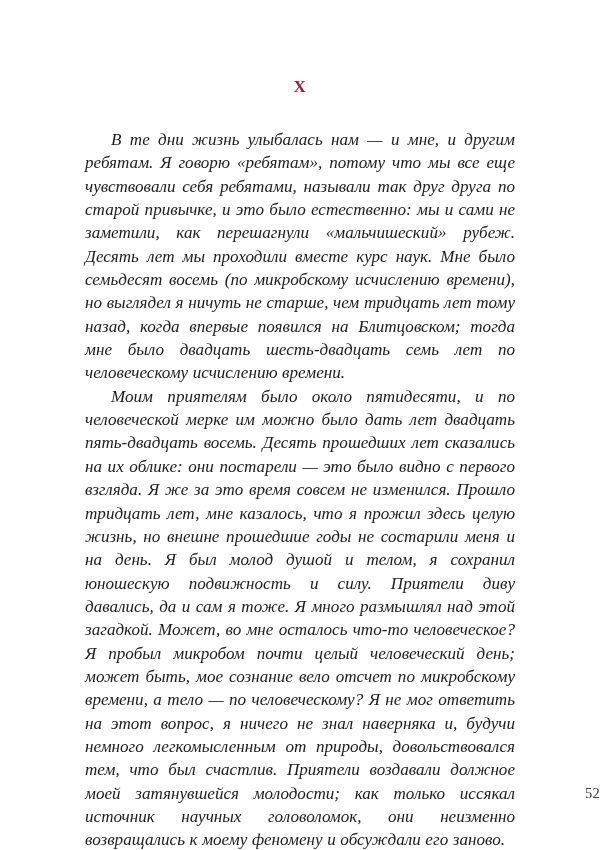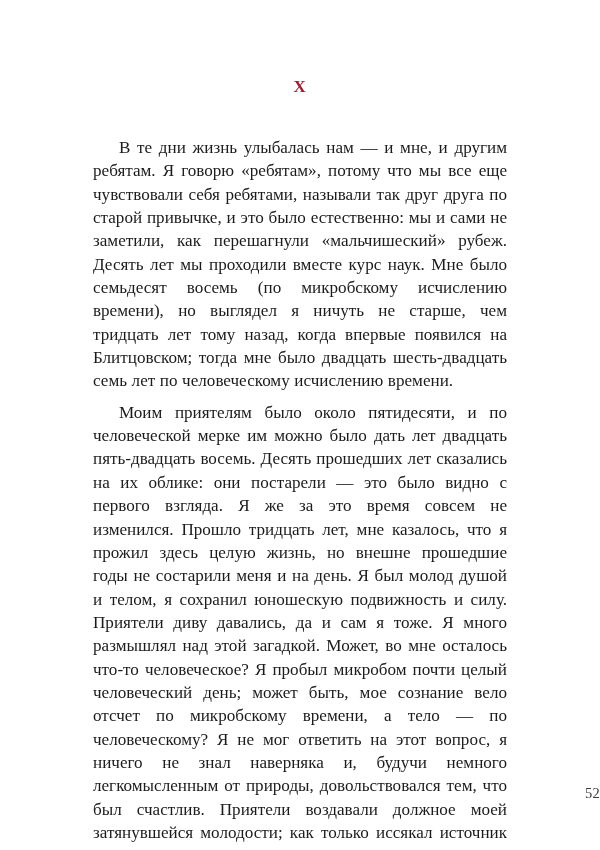--- a/index.html
+++ b/index.html
@@ -39,31 +39,32 @@
   }
 
   .text-block {
     position: absolute;
     top: 128px;
     left: 85px;
     width: 430px;
   }
 
   p.body-par {
-    margin: 8px;
+    margin: 0;
     text-align: justify;
     text-justify: inter-word;
     text-indent: 26px;
     font-size: 17.1px;
     line-height: 23.35px;
     color: #1b1b1b;
     font-weight: 400;
     hyphens: manual;
     -webkit-hyphens: manual;
     word-spacing: 0.02em;
+    font-style: italic;
   }
 
   p.body-par + p.body-par {
     text-indent: 26px;
   }
 
   .folio {
     position: absolute;
     top: 786px;
     left: 0;

